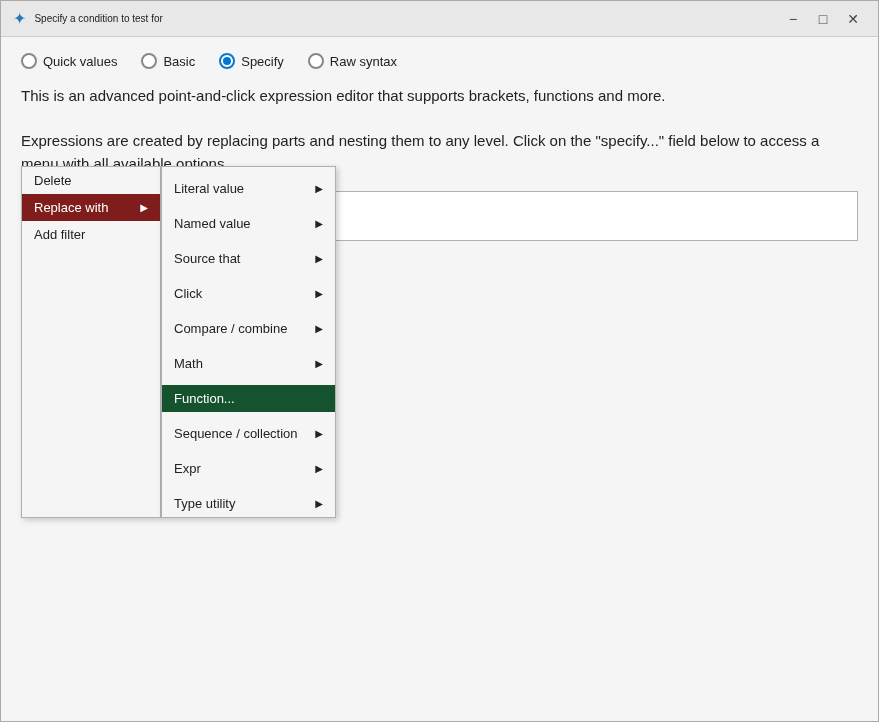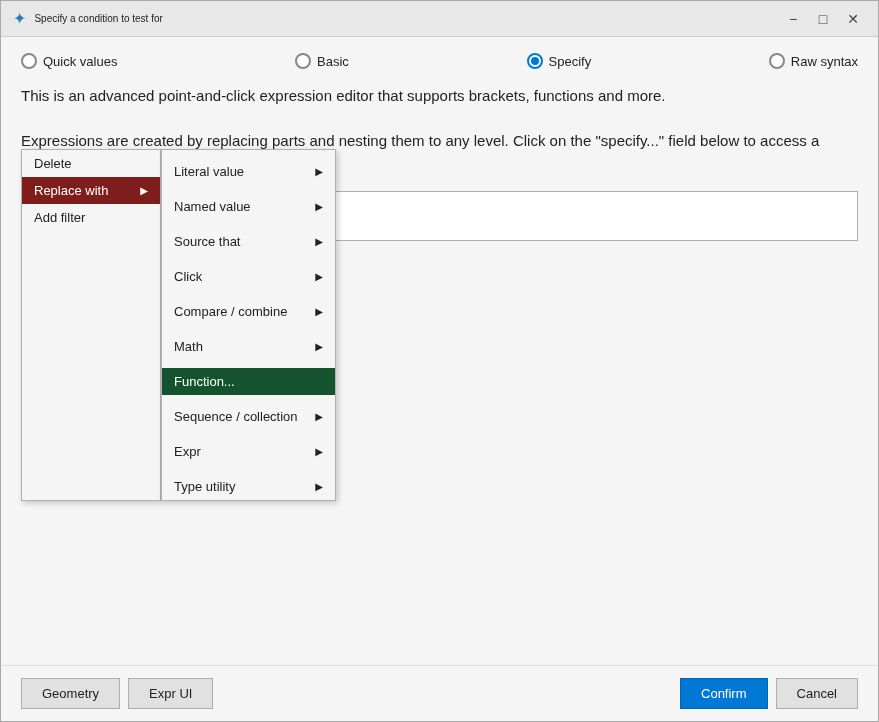--- a/index.html
+++ b/index.html
@@ -64,21 +64,21 @@
       flex: 1;
       display: flex;
       flex-direction: column;
       padding: 16px 20px;
       position: relative;
     }
 
     .radio-group {
       display: flex;
       align-items: center;
-      justify-content: space-between;
+      justify-content: flex-start;
       gap: 24px;
       margin-bottom: 16px;
     }
     .radio-option {
       display: flex;
       align-items: center;
       gap: 6px;
       cursor: pointer;
     }
     .radio-circle {
@@ -140,21 +140,21 @@
       padding: 0 4px;
     }
     .expr-value {
       font-size: 13px;
       color: #222;
     }
 
     
     .context-menu-wrapper {
       position: absolute;
-      top: 112px;
+      top: 129px;
       left: 20px;
       z-index: 100;
       display: flex;
     }
     .context-menu {
       background: #f5f5f5;
       border: 1px solid #b0b0b0;
       box-shadow: 2px 2px 6px rgba(0,0,0,0.2);
       min-width: 140px;
     }
@@ -341,23 +341,13 @@
           <span class="arrow">▶</span>
         </div>
         <div class="submenu-item">
           <span>Type utility</span>
           <span class="arrow">▶</span>
         </div>
       </div>
     </div>
   </div>
 
-  <div class="footer">
-    <div class="footer-left">
-      <button class="btn">Geometry</button>
-      <button class="btn">Expr UI</button>
-    </div>
-    <div class="footer-right">
-      <button class="btn btn-primary">Confirm</button>
-      <button class="btn">Cancel</button>
-    </div>
-  </div>
 </div>
 
 </body></html>

